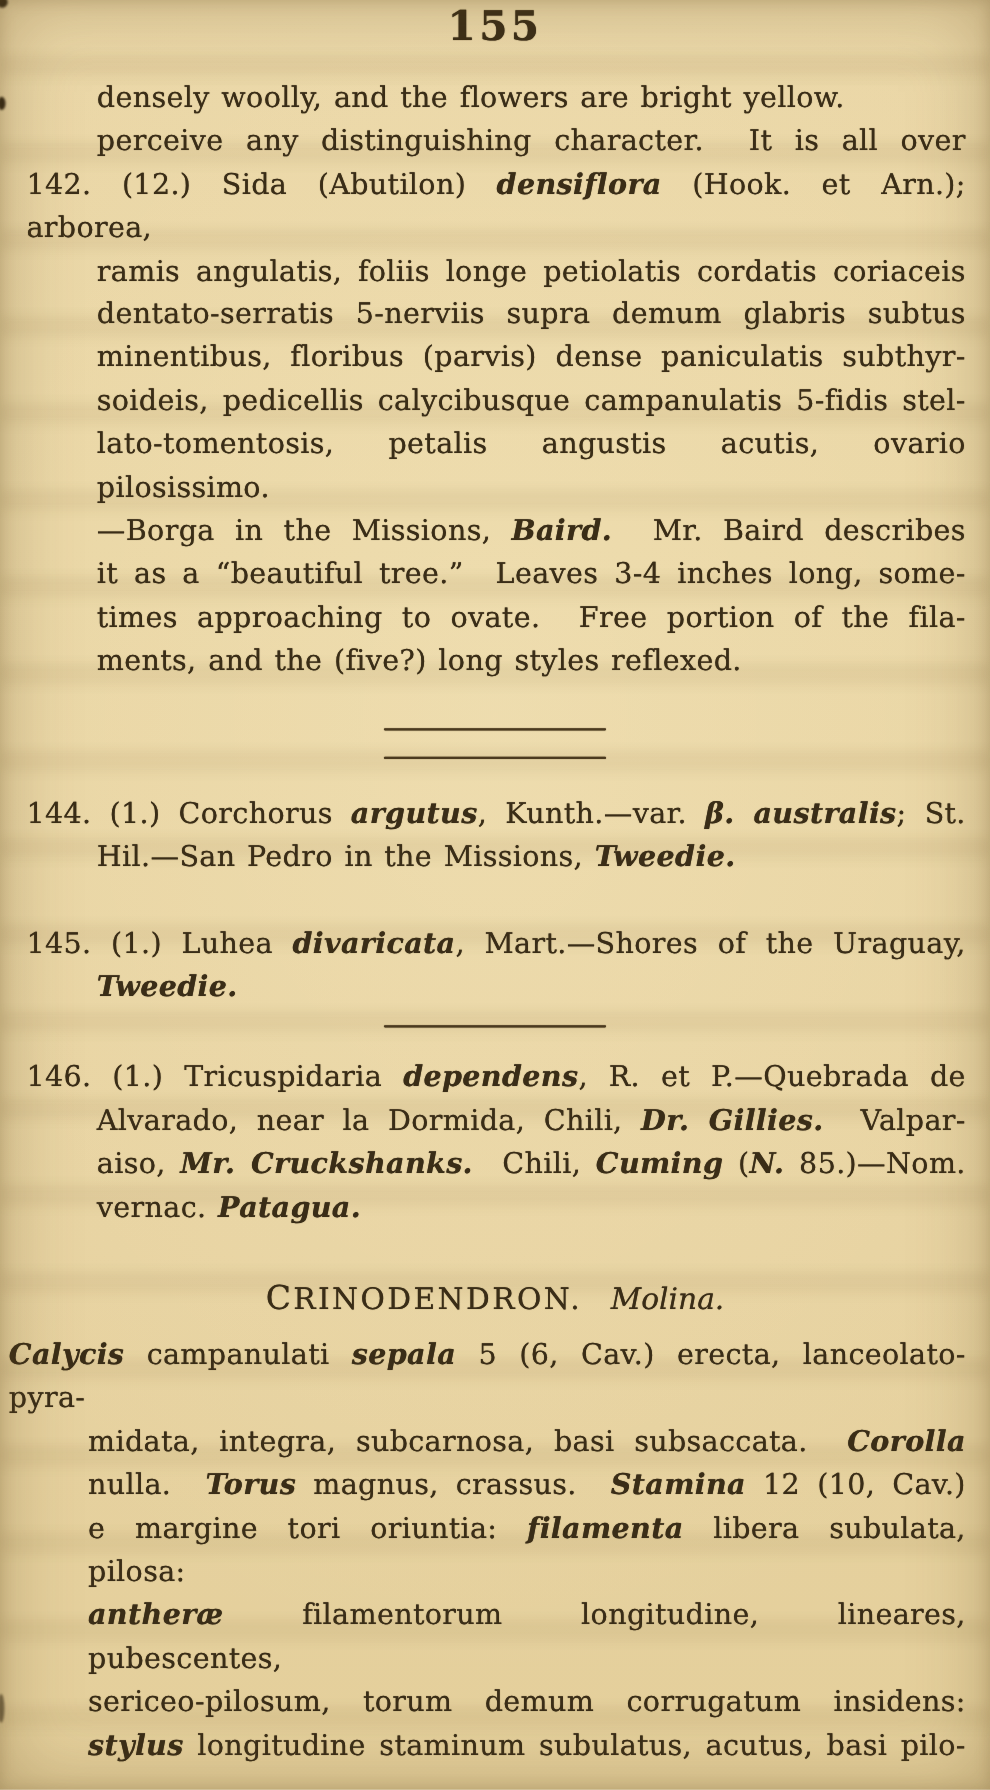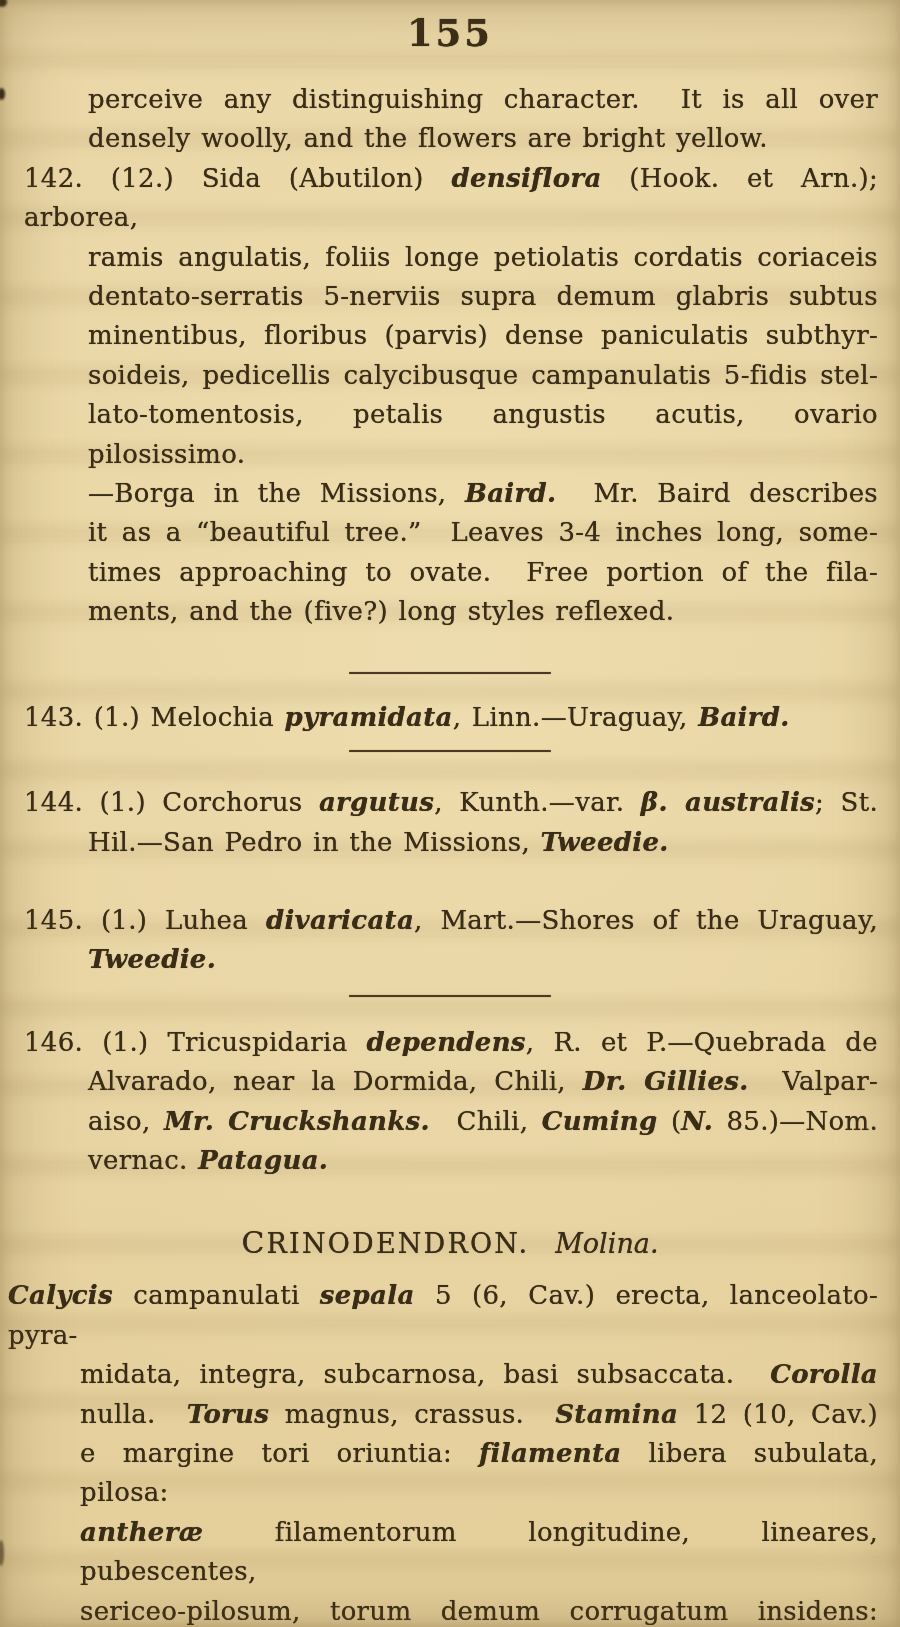--- a/index.html
+++ b/index.html
@@ -26,21 +26,21 @@
     box-shadow:inset 0 0 70px rgba(105,80,35,0.35), inset 0 0 14px rgba(105,80,35,0.25);
   }
   .speck{position:absolute;background:#2e2414;border-radius:50%;filter:blur(1px);pointer-events:none;}
   .speck.s1{left:-3px;top:-3px;width:10px;height:10px;}
   .speck.s2{left:-2px;top:88px;width:7px;height:12px;}
   .speck.s3{left:-2px;top:1540px;width:6px;height:26px;opacity:.6;}
 
   #page{position:absolute;inset:0;}
 
   .pagenum{
-    padding-top:10px;text-align:center;
+    text-align:center;
     font-size:37px;line-height:46px;font-weight:bold;letter-spacing:3px;
     text-shadow:0 0 1px rgba(50,38,18,0.9);
   }
 
   .block{margin-left:88px;margin-right:22px;}
   .block.desc{margin-left:80px;}
 
   .line{
     font-size:26px;line-height:39.4px;
     letter-spacing:0.3px;word-spacing:2px;
@@ -78,39 +78,36 @@
 
 <div class="mottle" data-name="bleedthrough-mottling"></div>
 <div class="speck s1" data-name="scan-speck"></div>
 <div class="speck s2" data-name="scan-speck"></div>
 <div class="speck s3" data-name="scan-speck"></div>
 
 <div id="page" data-name="page-body">
   <div class="pagenum" data-name="page-number">155</div>
   <div id="text-column" data-name="text-column">
       <div class="block para" data-name="continuation-paragraph">
+        <div class="line" data-name="text-line"><span class="r" data-name="text-segment">densely woolly, and the flowers are bright yellow.</span></div>
         <div class="line j" data-name="text-line"><span class="r" data-name="text-segment">perceive any distinguishing character.&nbsp; It is all over</span></div>
-        <div class="line" data-name="text-line"><span class="r" data-name="text-segment">densely woolly, and the flowers are bright yellow.</span></div>
       </div>
       <div class="block entry" data-name="entry-142">
         <div class="line j out" data-name="text-line"><span class="r" data-name="text-segment">142. (12.) Sida (Abutilon) </span><span class="i" data-name="italic-text-segment">densiflora</span><span class="r" data-name="text-segment"> (Hook. et Arn.); arborea,</span></div>
         <div class="line j" data-name="text-line"><span class="r" data-name="text-segment">ramis angulatis, foliis longe petiolatis cordatis coriaceis</span></div>
         <div class="line j" data-name="text-line"><span class="r" data-name="text-segment">dentato-serratis 5-nerviis supra demum glabris subtus</span></div>
         <div class="line j" data-name="text-line"><span class="r" data-name="text-segment">minentibus, floribus (parvis) dense paniculatis subthyr-</span></div>
         <div class="line j" data-name="text-line"><span class="r" data-name="text-segment">soideis, pedicellis calycibusque campanulatis 5-fidis stel-</span></div>
         <div class="line j" data-name="text-line"><span class="r" data-name="text-segment">lato-tomentosis, petalis angustis acutis, ovario pilosissimo.</span></div>
         <div class="line j" data-name="text-line"><span class="r" data-name="text-segment">—Borga in the Missions, </span><span class="i" data-name="italic-text-segment">Baird.</span><span class="r" data-name="text-segment">&nbsp; Mr. Baird describes</span></div>
         <div class="line j" data-name="text-line"><span class="r" data-name="text-segment">it as a “beautiful tree.”&nbsp; Leaves 3-4 inches long, some-</span></div>
         <div class="line j" data-name="text-line"><span class="r" data-name="text-segment">times approaching to ovate.&nbsp; Free portion of the fila-</span></div>
         <div class="line" data-name="text-line"><span class="r" data-name="text-segment">ments, and the (five?) long styles reflexed.</span></div>
       </div>
       <div class="rule rule-0" data-name="separator-rule"></div>
-      <div class="block entry" data-name="entry-143">
-        <div class="line out" data-name="text-line"><span class="r" data-name="text-segment">143. (1.) Melochia </span><span class="i" data-name="italic-text-segment">pyramidata</span><span class="r" data-name="text-segment">, Linn.—Uraguay, </span><span class="i" data-name="italic-text-segment">Baird.</span></div>
-      </div>
       <div class="rule rule-1" data-name="separator-rule"></div>
       <div class="block entry" data-name="entry-144">
         <div class="line j out" data-name="text-line"><span class="r" data-name="text-segment">144. (1.) Corchorus </span><span class="i" data-name="italic-text-segment">argutus</span><span class="r" data-name="text-segment">, Kunth.—var. </span><span class="i" data-name="italic-text-segment">β. australis</span><span class="r" data-name="text-segment">; St.</span></div>
         <div class="line" data-name="text-line"><span class="r" data-name="text-segment">Hil.—San Pedro in the Missions, </span><span class="i" data-name="italic-text-segment">Tweedie.</span></div>
       </div>
       <div class="block entry" data-name="entry-145">
         <div class="line j out" data-name="text-line"><span class="r" data-name="text-segment">145. (1.) Luhea </span><span class="i" data-name="italic-text-segment">divaricata</span><span class="r" data-name="text-segment">, Mart.—Shores of the Uraguay,</span></div>
         <div class="line" data-name="text-line"><span class="i" data-name="italic-text-segment">Tweedie.</span></div>
       </div>
       <div class="rule rule-2" data-name="separator-rule"></div>

